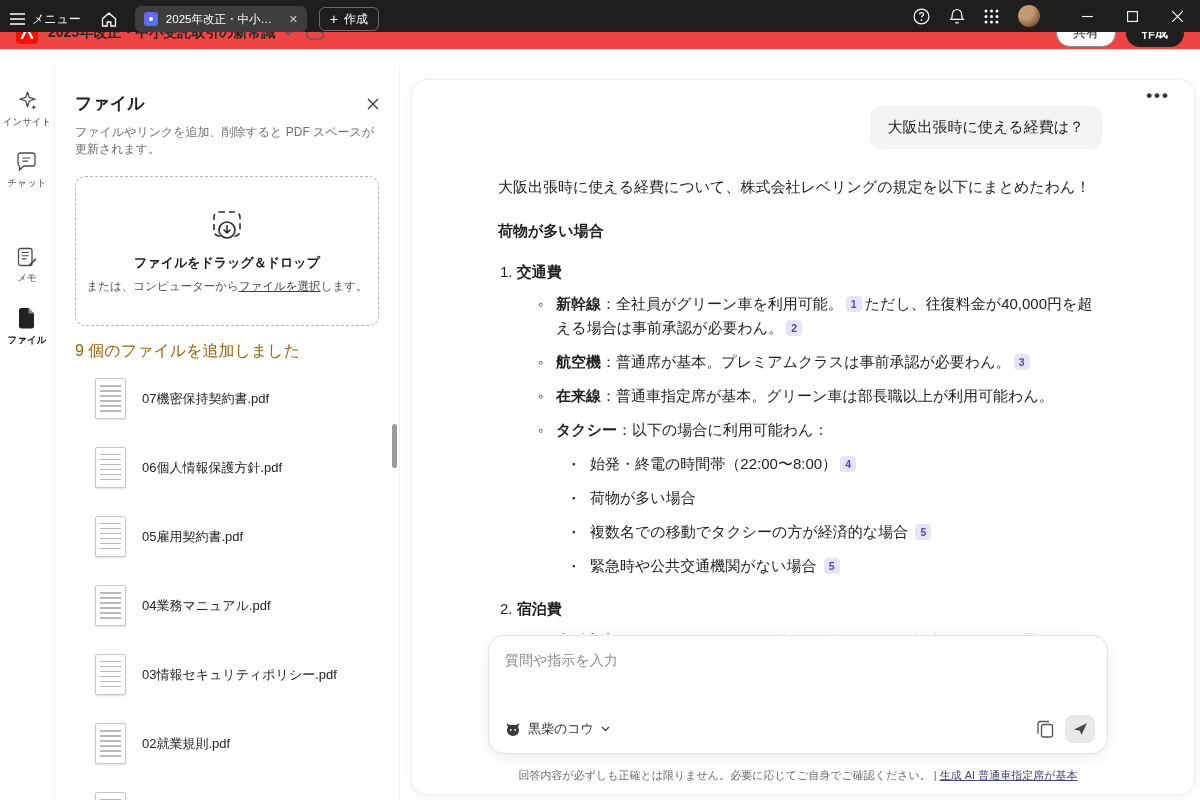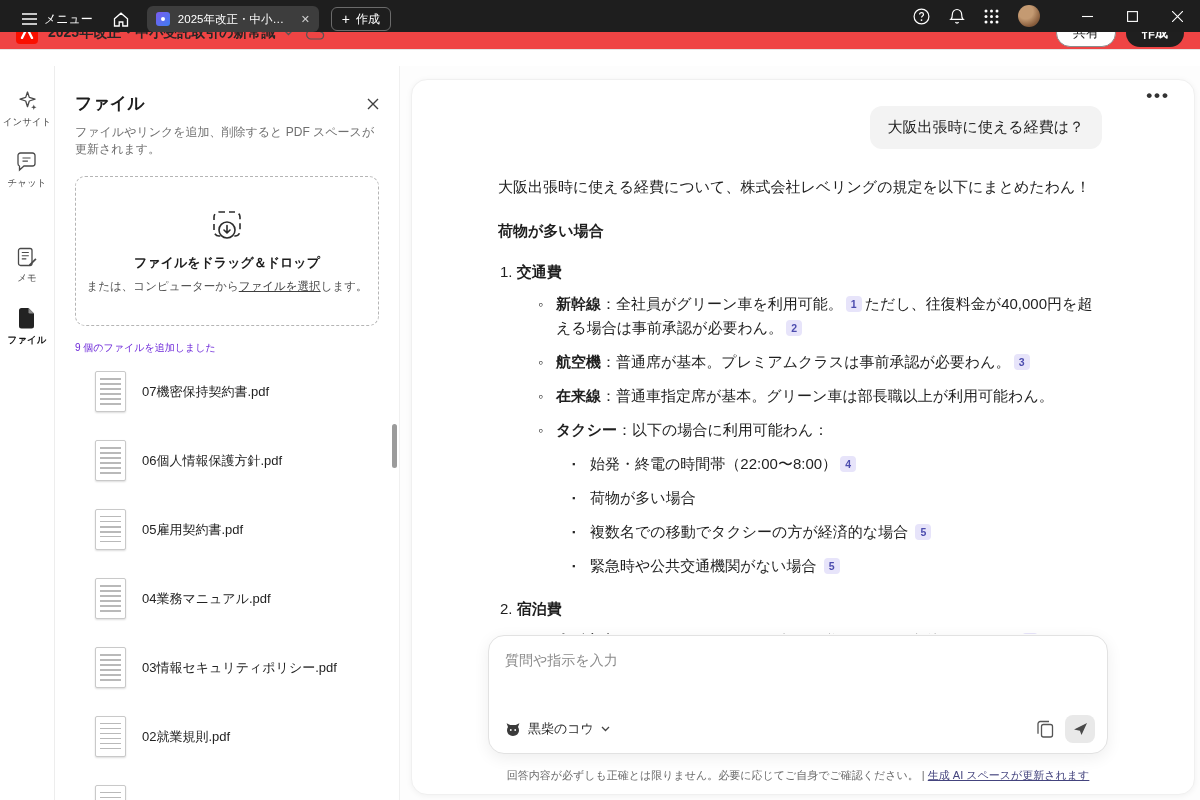--- a/index.html
+++ b/index.html
@@ -2,21 +2,21 @@
 <html><head>
 <meta charset="utf-8">
 <style>
   * { margin:0; padding:0; box-sizing:border-box; }
   html,body { width:1200px; height:800px; overflow:hidden; background:#fff;
     font-family:"Liberation Sans","DejaVu Sans",sans-serif; color:#1f1f1f; }
 
   
   .titlebar { position:absolute; top:0; left:0; right:0; height:32px; background:#1e1e1e;
     display:flex; align-items:center; color:#fff; z-index:30; }
-  .tb-left { display:flex; align-items:center; padding-left:22px;margin-top:6px; }
+  .tb-left { display:flex; align-items:center; padding-left:10px;margin-top:6px; }
   .menu-btn { display:flex; align-items:center; gap:7px; font-size:12px; color:#fff; cursor:pointer; }
   .home-btn { margin-left:20px; display:flex; cursor:pointer; }
   .tab { margin-left:18px; background:#3d3d3d; height:26px; border-radius:6px; display:flex;
     align-items:center; gap:8px; padding:0 9px; width:172px; cursor:pointer; }
   .tab-icon { width:14px; height:14px; border-radius:3px; flex:0 0 14px;
     background:linear-gradient(135deg,#7b5cf0,#3e7df0); position:relative; }
   .tab-icon::after { content:""; position:absolute; left:5px; top:5px; width:4px; height:4px;
     background:#fff; border-radius:50%; }
   .tab-title { font-size:11.5px; white-space:nowrap; overflow:hidden; text-overflow:ellipsis; flex:1; }
   .tab-close { color:#cfcfcf; font-size:11px; cursor:pointer; }
@@ -63,21 +63,21 @@
   .panel-head { display:flex; align-items:center; justify-content:space-between; }
   .panel-title { font-size:17px; font-weight:700; color:#1c1c1c; }
   .panel-close { color:#3f3f3f; cursor:pointer; display:flex; }
   .panel-desc { margin-top:9px; font-size:12px; line-height:17px; color:#6f6f6f; }
   .dropzone { margin-top:18px; border:1.5px dashed #b5b5b5; border-radius:10px; height:150px;
     display:flex; flex-direction:column; align-items:center; justify-content:center; gap:7px;
     cursor:pointer; background:#fff; }
   .dz-title { font-size:13px; font-weight:700; color:#1d1d1d; margin-top:4px; }
   .dz-sub { font-size:11.5px; color:#505050; }
   .dz-sub .dz-link { text-decoration:underline; cursor:pointer; color:#3f3f3f; }
-  .added-count { margin-top:15px; font-size:10px; color:#6d28d9; }
+  .added-count { margin-top:15px; font-size:16px; color:#a16207; }
   .filelist { margin-top:2px; }
   .file-item { display:flex; align-items:center; gap:16px; padding:14px 0 14px 20px; cursor:pointer; }
   .thumb { width:31px; height:41px; background:#fff; border:1px solid #c9c9c9; border-radius:2px;
     position:relative; box-shadow:0 1px 2px rgba(0,0,0,.14); flex:0 0 31px; }
   .thumb::before { content:""; position:absolute; left:4px; right:4px; top:6px; bottom:5px;
     background:repeating-linear-gradient(to bottom,#b9b9b9 0 1.5px,transparent 1.5px 5px); }
   .fname { font-size:13px; color:#232323; }
   .panel-scroll { position:absolute; right:2px; top:358px; width:5px; height:44px;
     background:#9b9b9b; border-radius:3px; cursor:grab; }
 
@@ -404,17 +404,17 @@
                   <path d="M1 7.6 14 1 8.5 13 6.9 8.7 1 7.6z" fill="currentColor"></path>
                 </svg>
             </span>
           </div>
         </div>
       </div>
 
       <div class="disclaimer">
         <span>回答内容が必ずしも正確とは限りません。必要に応じてご自身でご確認ください。</span>
         <span>|</span>
-        <span class="g-link">生成 AI スペースが更新されます</span>
+        <span class="g-link">生成 AI 普通車指定席が基本</span>
       </div>
     </div>
   </div>
 </div>
 
 </body></html>

